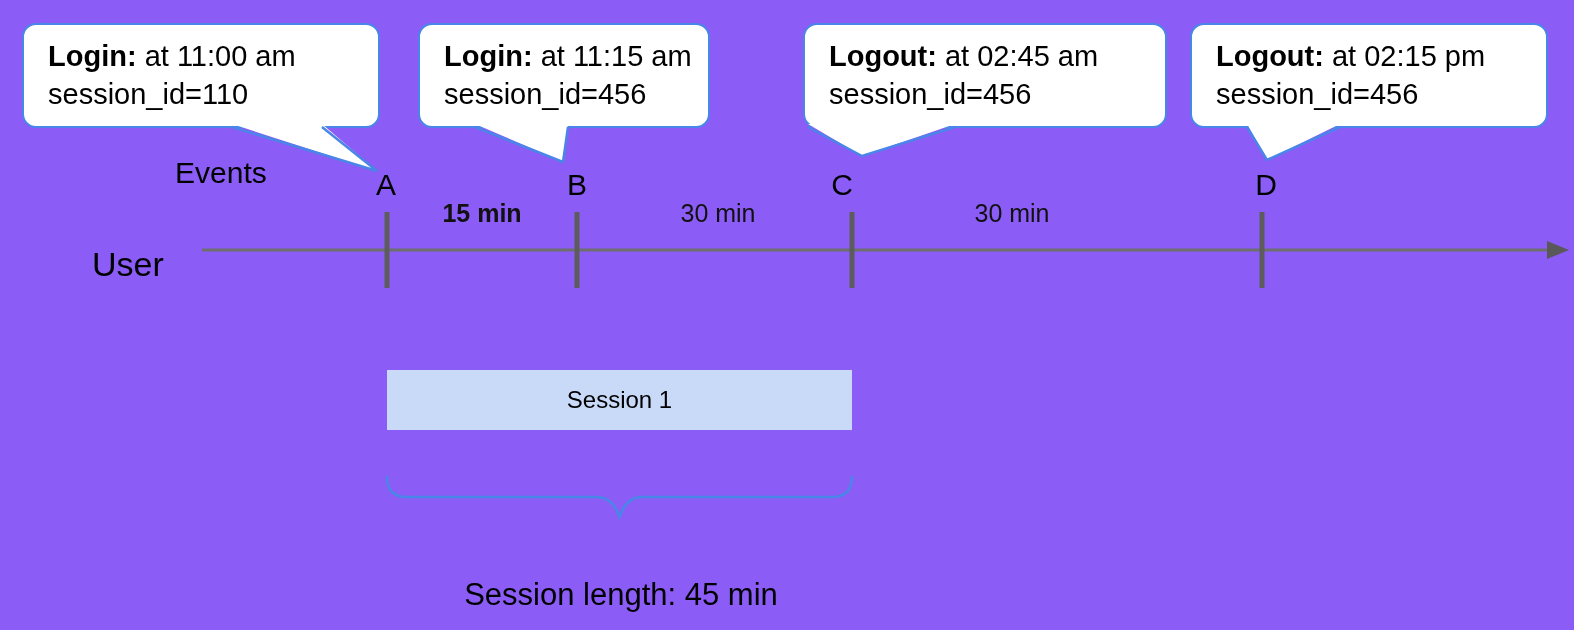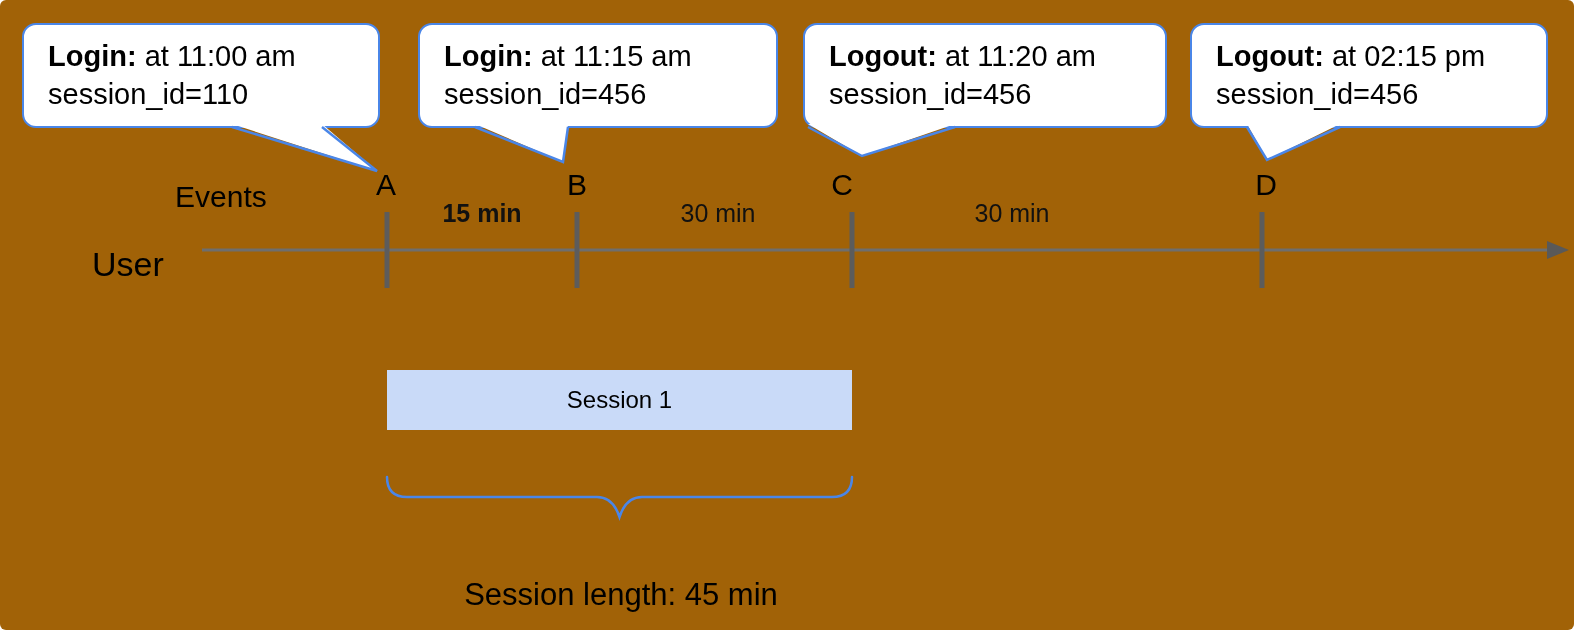--- a/index.html
+++ b/index.html
@@ -1,60 +1,60 @@
 <!DOCTYPE html>
 <html><head>
 <meta charset="utf-8">
 <style>
   html,body{margin:0;padding:0;background:#fff;}
   #canvas{
-    position:relative;width:1574px;height:630px;background:#a16207;overflow:hidden;
-    font-family:"Liberation Sans", sans-serif;color:#000;border-radius:6px;
+    position:relative;width:1574px;height:630px;background:#8b5cf6;overflow:hidden;
+    font-family:"Liberation Sans", sans-serif;color:#000;
   }
   
   .callout{
     position:absolute;top:23px;height:105px;box-sizing:border-box;
     border:2.5px solid #4a86e8;border-radius:14px;background:#fff;
     font-size:29px;line-height:38px;padding:12px 0 0 24px;z-index:1;
     white-space:nowrap;
   }
   .callout b{font-weight:bold;}
   
   #overlay{position:absolute;left:0;top:0;z-index:2;pointer-events:none;}
   
   .lbl{position:absolute;z-index:3;white-space:nowrap;}
   .marker{font-size:30px;transform:translateX(-50%);}
   .interval{font-size:25px;color:#111;transform:translateX(-50%);}
-  .events-lbl{left:175px;top:180px;font-size:30px;}
+  .events-lbl{left:175px;top:156px;font-size:30px;}
   .user-lbl{left:92px;top:245px;font-size:34px;}
   
   .session-box{
     position:absolute;left:387px;top:370px;width:465px;height:60px;
     background:#c9daf8;z-index:1;display:flex;align-items:center;justify-content:center;
     font-size:24px;
   }
   .session-length{left:621px;top:577px;font-size:31px;transform:translateX(-50%);}
   .tailfill{fill:#ffffff;stroke:none;}
   .tailstroke{fill:none;stroke:#4a86e8;stroke-width:2.5;stroke-linejoin:miter;}
 </style>
 </head>
 <body>
 
 <div id="canvas">
 
   <div class="callout" style="left:22px;width:358px;">
     <div><b>Login:</b><span> at 11:00 am</span></div>
     <div>session_id=110</div>
   </div>
-  <div class="callout" style="left:418px;width:360px;">
+  <div class="callout" style="left:418px;width:292px;">
     <div><b>Login:</b><span> at 11:15 am</span></div>
     <div>session_id=456</div>
   </div>
   <div class="callout" style="left:803px;width:364px;">
-    <div><b>Logout:</b><span> at 11:20 am</span></div>
+    <div><b>Logout:</b><span> at 02:45 am</span></div>
     <div>session_id=456</div>
   </div>
   <div class="callout" style="left:1190px;width:358px;">
     <div><b>Logout:</b><span> at 02:15 pm</span></div>
     <div>session_id=456</div>
   </div>
 
   <svg id="overlay" width="1574" height="630" viewBox="0 0 1574 630">
 
     <g>

